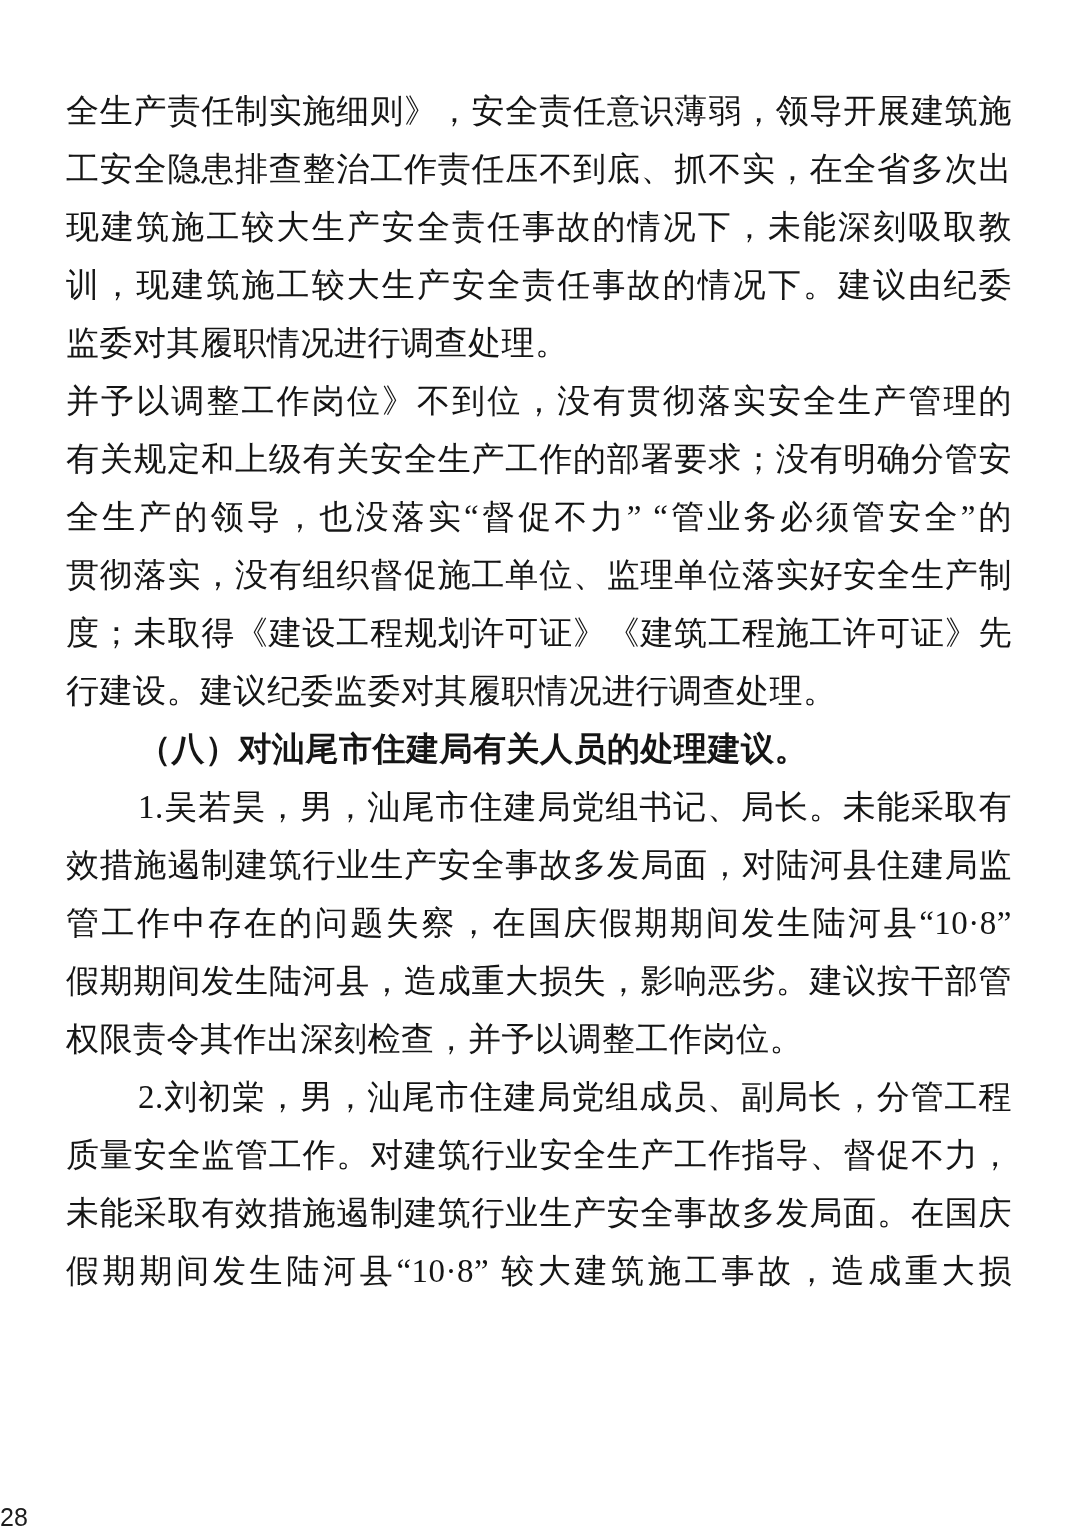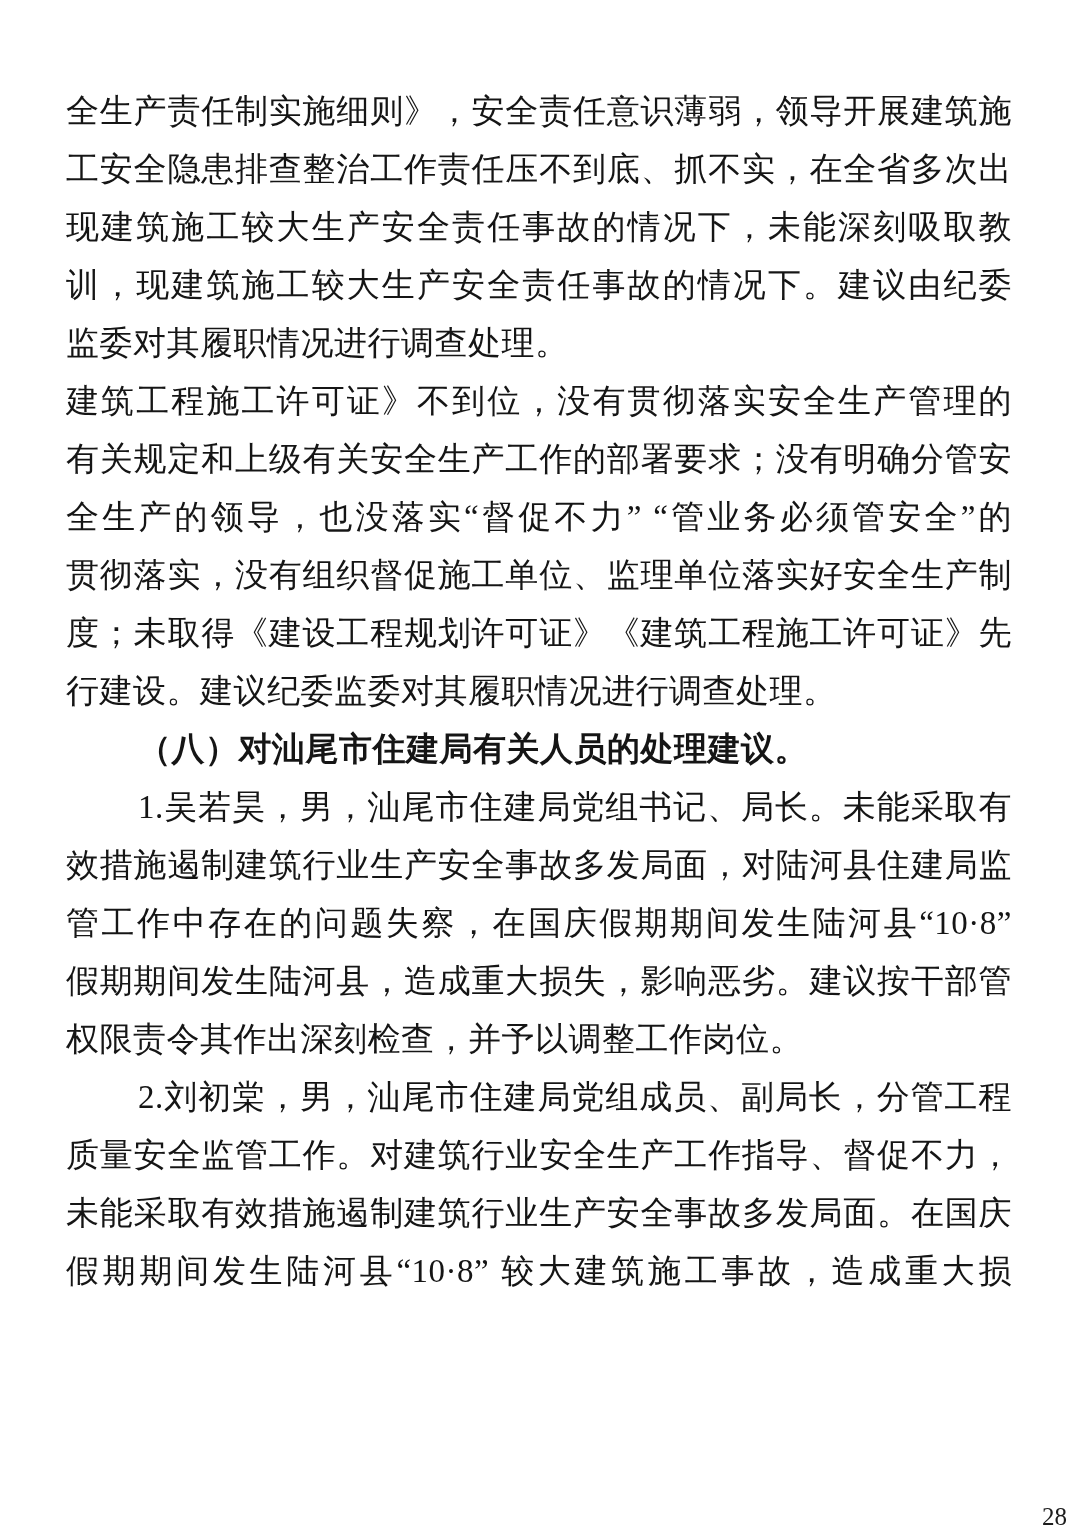--- a/index.html
+++ b/index.html
@@ -39,37 +39,37 @@
     text-indent: 72px;
   }
   .line.bold {
     font-weight: 700;
   }
   .footer {
     position: absolute;
     left: 0;
     top: 1503px;
     width: 100%;
-    text-align: right;
-    font-family: Liberation Serif, serif;
+    text-align: left;
+    font-family: Liberation Sans, sans-serif;
     font-size: 25px;
     color: #1c1c1c;
   }
 </style>
 </head>
 <body>
 
 <div class="page">
   <div class="text-block" id="text-block">
       <div class="line justify">全生产责任制实施细则》，安全责任意识薄弱，领导开展建筑施</div>
       <div class="line justify">工安全隐患排查整治工作责任压不到底、抓不实，在全省多次出</div>
       <div class="line justify">现建筑施工较大生产安全责任事故的情况下，未能深刻吸取教</div>
       <div class="line justify">训，现建筑施工较大生产安全责任事故的情况下。建议由纪委</div>
       <div class="line">监委对其履职情况进行调查处理。</div>
-      <div class="line justify">建筑工程施工许可证》不到位，没有贯彻落实安全生产管理的</div>
+      <div class="line justify">并予以调整工作岗位》不到位，没有贯彻落实安全生产管理的</div>
       <div class="line justify">有关规定和上级有关安全生产工作的部署要求；没有明确分管安</div>
       <div class="line justify">全生产的领导，也没落实“督促不力” “管业务必须管安全”的</div>
       <div class="line justify">贯彻落实，没有组织督促施工单位、监理单位落实好安全生产制</div>
       <div class="line justify">度；未取得《建设工程规划许可证》《建筑工程施工许可证》先</div>
       <div class="line">行建设。建议纪委监委对其履职情况进行调查处理。</div>
       <div class="line indent bold">（八）对汕尾市住建局有关人员的处理建议。</div>
       <div class="line justify indent">1.吴若昊，男，汕尾市住建局党组书记、局长。未能采取有</div>
       <div class="line justify">效措施遏制建筑行业生产安全事故多发局面，对陆河县住建局监</div>
       <div class="line justify">管工作中存在的问题失察，在国庆假期期间发生陆河县“10·8”</div>
       <div class="line justify">假期期间发生陆河县，造成重大损失，影响恶劣。建议按干部管理</div>

